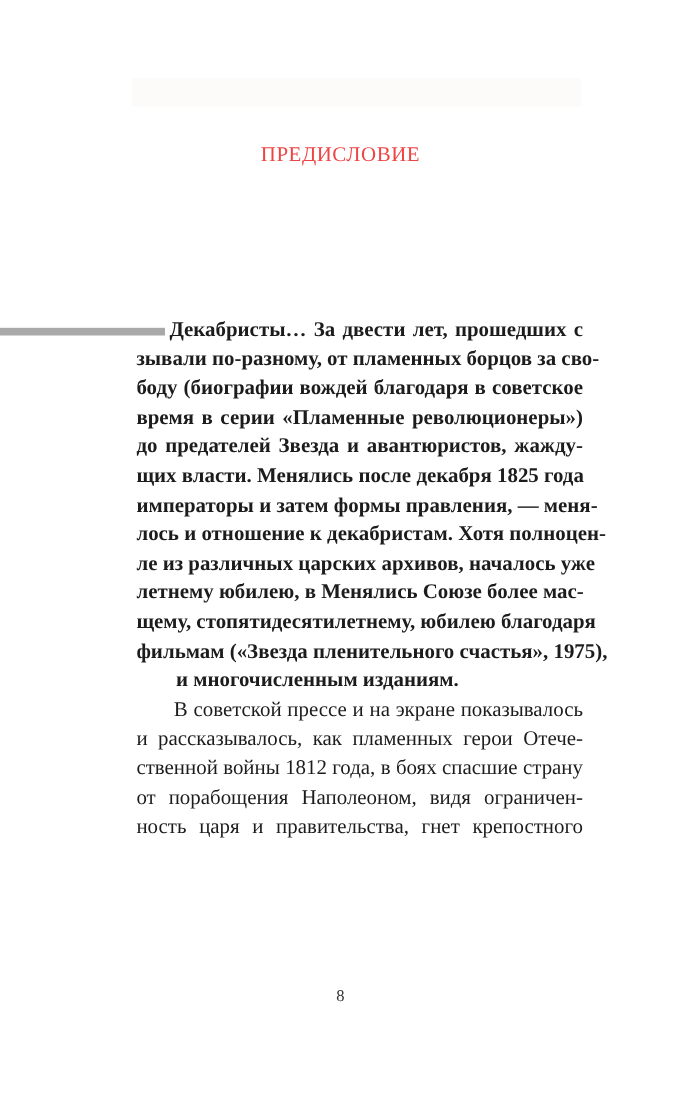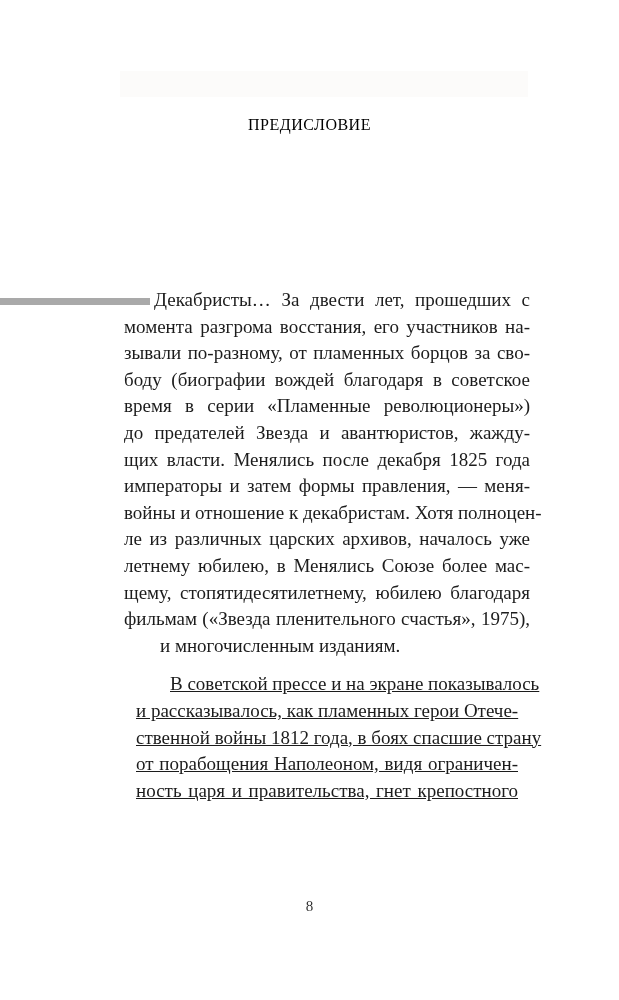--- a/index.html
+++ b/index.html
@@ -20,25 +20,25 @@
       left: 120px;
       top: 71px;
       width: 408px;
       height: 26px;
       background: #fcfbfa;
     }
     .chapter-title {
       position: absolute;
       left: 0;
       width: 619px;
-      top: 116px;
+      top: 130px;
       text-align: center;
-      font-size: 16px;
+      font-size: 19px;
       letter-spacing: 0.5px;
-      color: #000000;
+      color: #ef4444;
     }
     .side-bar {
       position: absolute;
       left: 0;
       top: 298px;
       width: 150px;
       height: 7px;
       background: #a9a9a9;
     }
     .body-text {
@@ -77,37 +77,36 @@
 </head>
 <body>
 
 <div class="top-band"></div>
 
 <h1 class="chapter-title" style="margin:0;font-weight:normal;">ПРЕДИСЛОВИЕ</h1>
 
 <div class="side-bar"></div>
 
 <div class="body-text">
-  <p style="margin:0;">
+  <p style="margin:0;font-weight:bold;">
     <span class="line" style="padding-left:30px;">Декабристы… За двести лет, прошедших с</span>
-    <span class="line">момента разгрома восстания, его участников на-</span>
     <span class="line">зывали по-разному, от пламенных борцов за сво-</span>
     <span class="line">боду (биографии вождей благодаря в советское</span>
     <span class="line">время в серии «Пламенные революционеры»)</span>
     <span class="line">до предателей Звезда и авантюристов, жажду-</span>
     <span class="line">щих власти. Менялись после декабря 1825 года</span>
     <span class="line">императоры и затем формы правления, — меня-</span>
-    <span class="line">войны и отношение к декабристам. Хотя полноцен-</span>
+    <span class="line">лось и отношение к декабристам. Хотя полноцен-</span>
     <span class="line">ле из различных царских архивов, началось уже</span>
     <span class="line">летнему юбилею, в Менялись Союзе более мас-</span>
     <span class="line">щему, стопятидесятилетнему, юбилею благодаря</span>
     <span class="line">фильмам («Звезда пленительного счастья», 1975),</span>
     <span class="line last">и многочисленным изданиям.</span>
   </p>
-  <p style="margin:12px;text-decoration:underline;">
+  <p style="margin:0;">
     <span class="line indent">В советской прессе и на экране показывалось</span>
     <span class="line">и рассказывалось, как пламенных герои Отече-</span>
     <span class="line">ственной войны 1812 года, в боях спасшие страну</span>
     <span class="line">от порабощения Наполеоном, видя ограничен-</span>
     <span class="line">ность царя и правительства, гнет крепостного</span>
   </p>
 </div>
 
 <div class="page-number">8</div>
 

